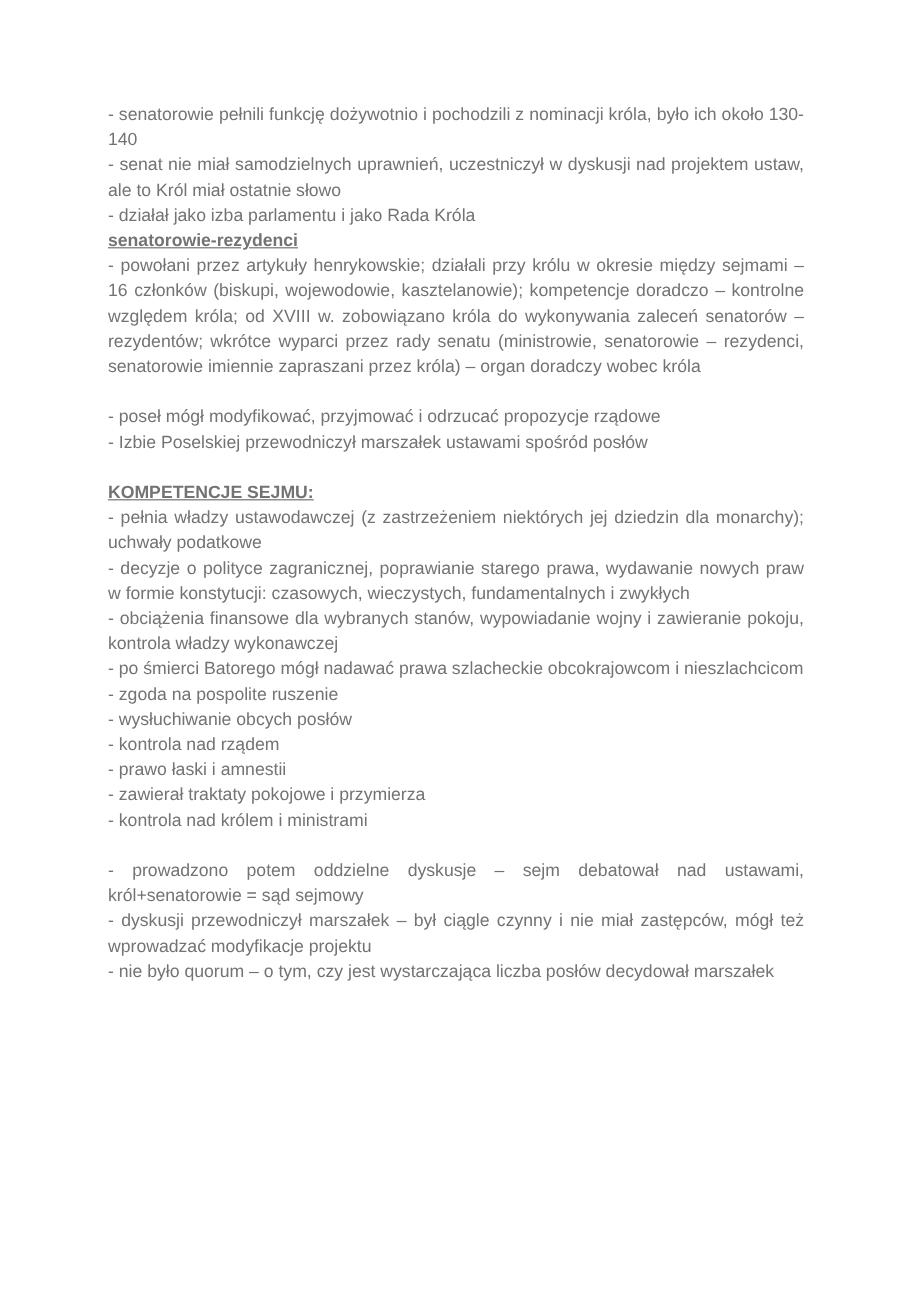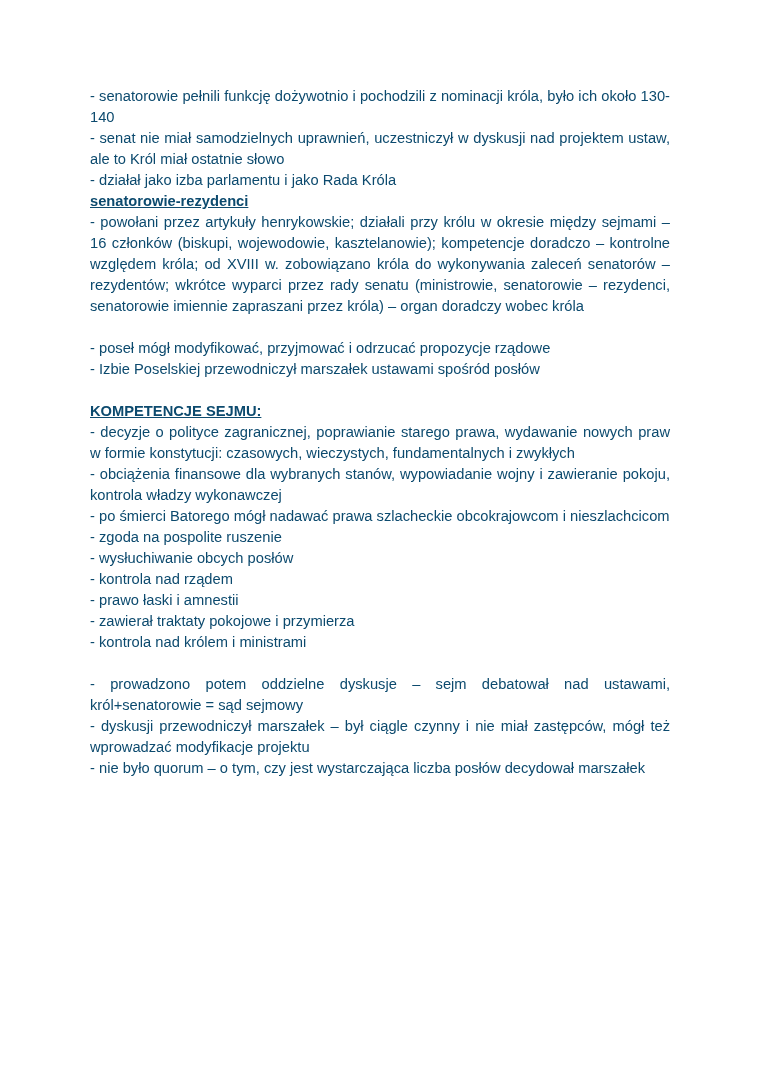--- a/index.html
+++ b/index.html
@@ -35,31 +35,32 @@
     text-align: left;
     text-decoration: underline;
   }
   .spacer {
     height: 21px;
   }
 </style>
 </head>
 <body style="background: rgb(255, 255, 255);">
 
-<div class="page" style="color: #0c4a6e;">
+<div class="page" style="color: #737373;">
   <p class="para">- senatorowie pełnili funkcję dożywotnio i pochodzili z nominacji króla, było ich około 130-140</p>
   <p class="para">- senat nie miał samodzielnych uprawnień, uczestniczył w dyskusji nad projektem ustaw, ale to Król miał ostatnie słowo</p>
   <p class="para">- działał jako izba parlamentu i jako Rada Króla</p>
   <h2 class="heading">senatorowie-rezydenci</h2>
   <p class="para">- powołani przez artykuły henrykowskie; działali przy królu w okresie między sejmami – 16 członków (biskupi, wojewodowie, kasztelanowie); kompetencje doradczo – kontrolne względem króla; od XVIII w. zobowiązano króla do wykonywania zaleceń senatorów – rezydentów; wkrótce wyparci przez rady senatu (ministrowie, senatorowie – rezydenci, senatorowie imiennie zapraszani przez króla) – organ doradczy wobec króla</p>
   <div class="spacer"></div>
   <p class="para">- poseł mógł modyfikować, przyjmować i odrzucać propozycje rządowe</p>
   <p class="para">- Izbie Poselskiej przewodniczył marszałek ustawami spośród posłów</p>
   <div class="spacer"></div>
   <h2 class="heading">KOMPETENCJE SEJMU:</h2>
+  <p class="para">- pełnia władzy ustawodawczej (z zastrzeżeniem niektórych jej dziedzin dla monarchy); uchwały podatkowe</p>
   <p class="para">- decyzje o polityce zagranicznej, poprawianie starego prawa, wydawanie nowych praw w formie konstytucji: czasowych, wieczystych, fundamentalnych i zwykłych</p>
   <p class="para">- obciążenia finansowe dla wybranych stanów, wypowiadanie wojny i zawieranie pokoju, kontrola władzy wykonawczej</p>
   <p class="para">- po śmierci Batorego mógł nadawać prawa szlacheckie obcokrajowcom i nieszlachcicom</p>
   <p class="para">- zgoda na pospolite ruszenie</p>
   <p class="para">- wysłuchiwanie obcych posłów</p>
   <p class="para">- kontrola nad rządem</p>
   <p class="para">- prawo łaski i amnestii</p>
   <p class="para">- zawierał traktaty pokojowe i przymierza</p>
   <p class="para">- kontrola nad królem i ministrami</p>
   <div class="spacer"></div>

